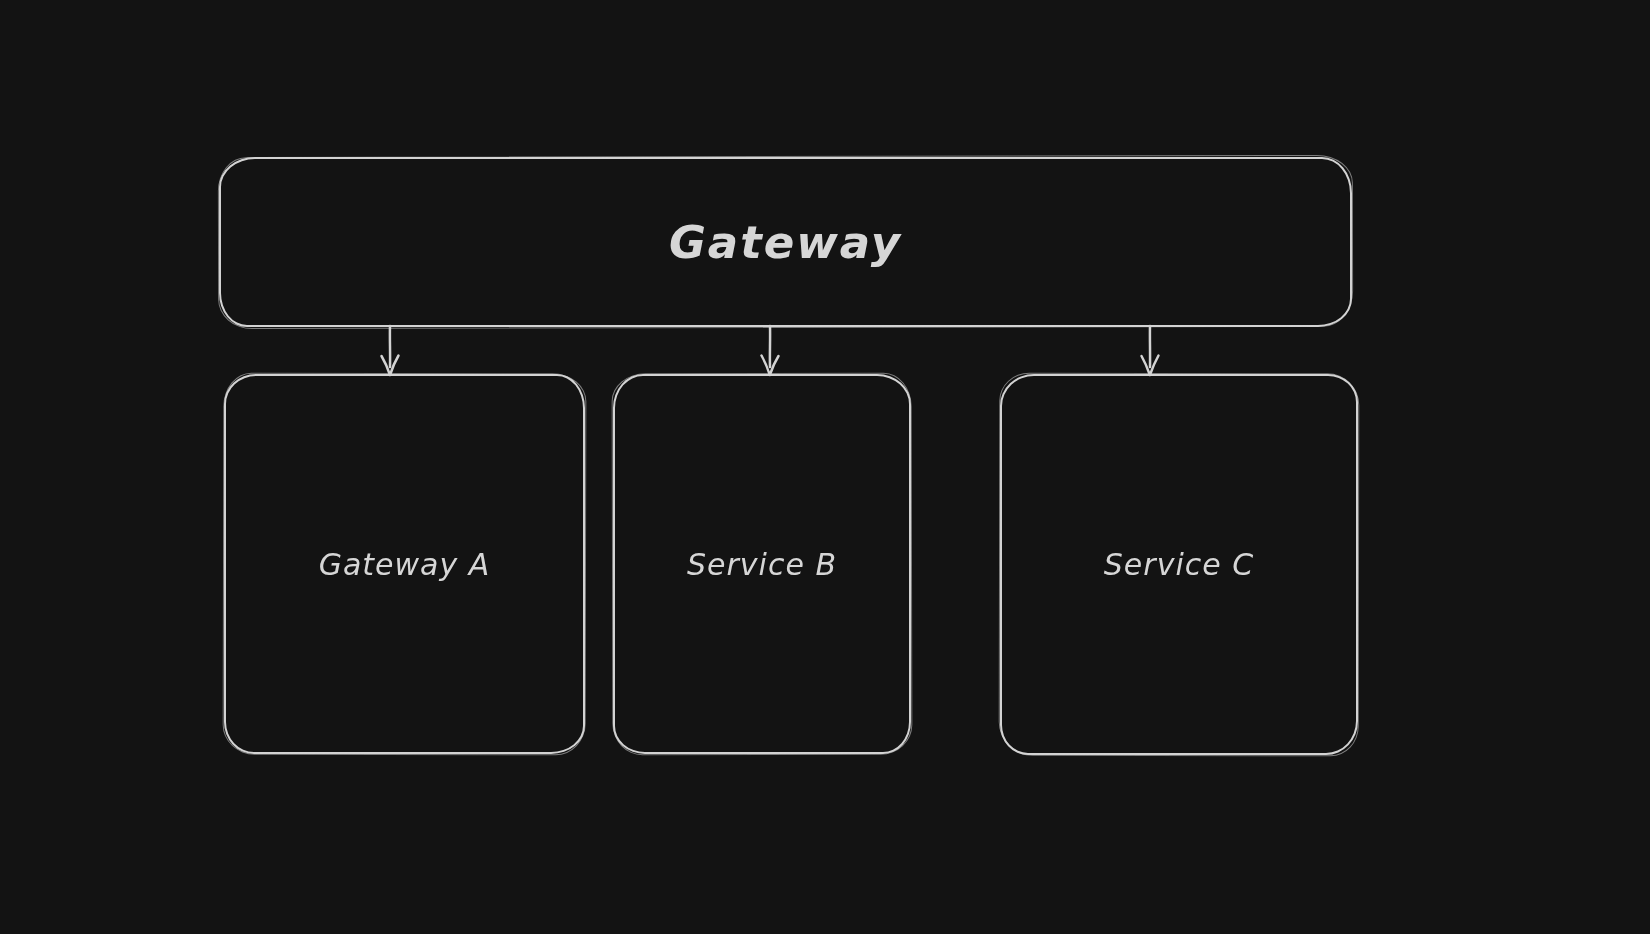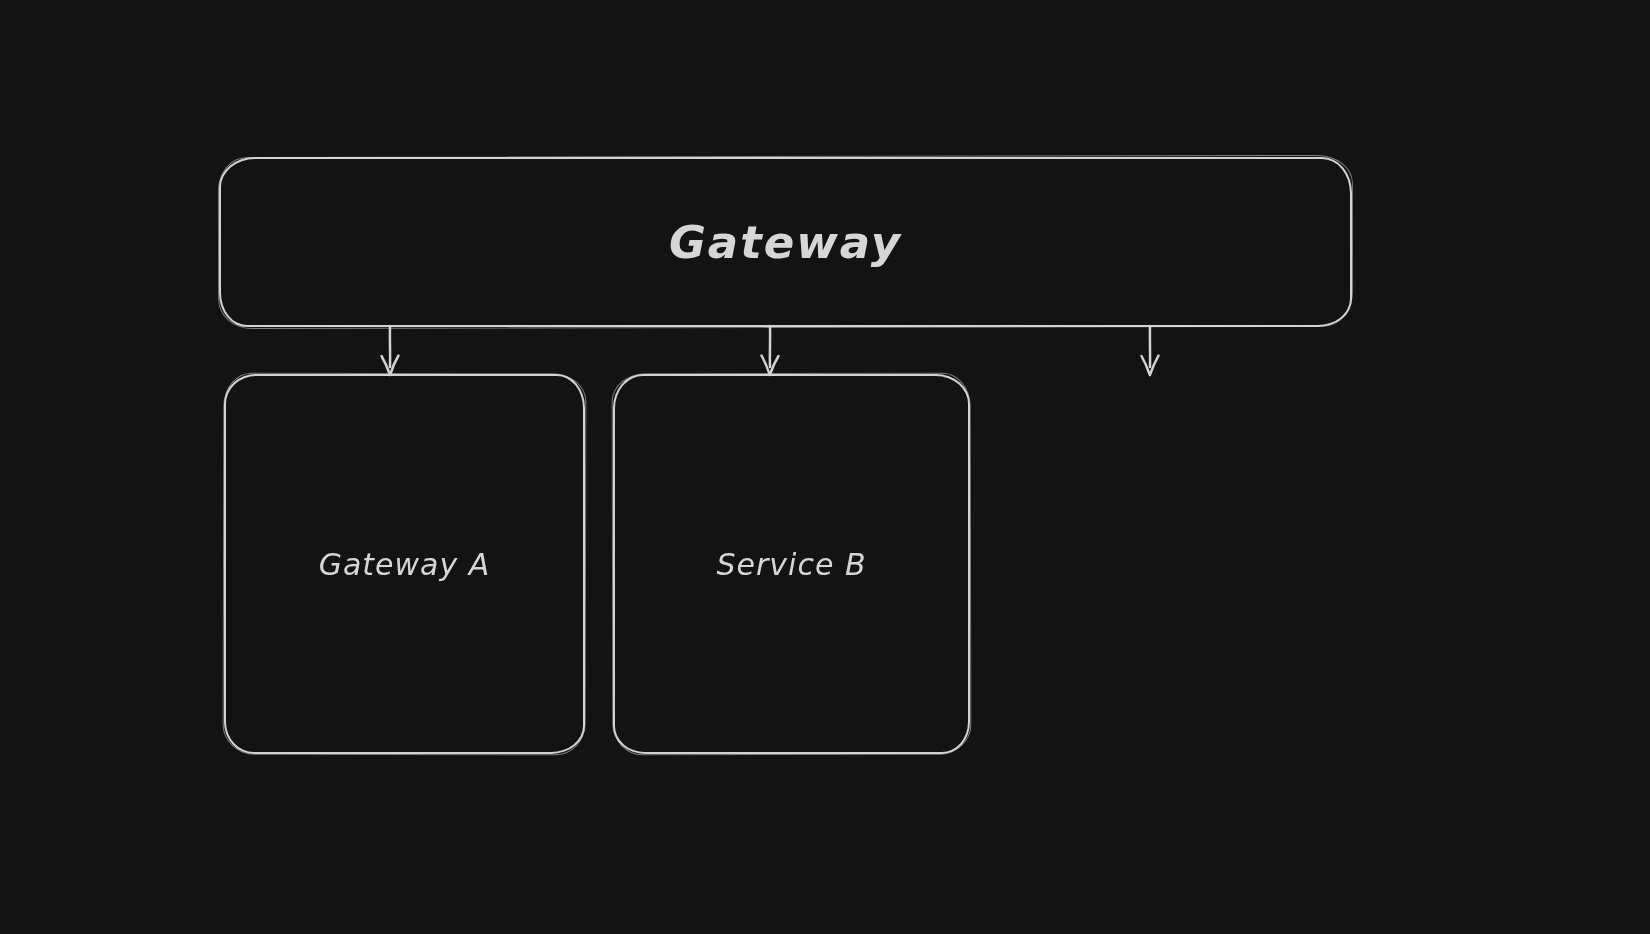--- a/index.html
+++ b/index.html
@@ -44,21 +44,21 @@
   }
   .node-service-a {
     left: 224px; top: 374px; width: 361px; height: 380px;
     border-radius: 32px 28px 34px 30px / 30px 34px 28px 32px;
   }
   .node-service-a::before {
     border-radius: 28px 34px 30px 32px / 34px 28px 32px 30px;
     transform: rotate(0.12deg);
   }
   .node-service-b {
-    left: 613px; top: 374px; width: 357px; height: 380px;
+    left: 613px; top: 374px; width: 298px; height: 380px;
     border-radius: 30px 34px 28px 32px / 34px 30px 32px 28px;
     align-items: center;
   }
   .node-service-b::before {
     border-radius: 34px 28px 32px 30px / 28px 34px 30px 32px;
     transform: rotate(-0.12deg);
   }
   .node-service-c {
     left: 1000px; top: 374px; width: 358px; height: 381px;
     border-radius: 34px 30px 32px 28px / 32px 28px 34px 30px;
@@ -128,14 +128,17 @@
   </svg>
 
   <div class="node node-service-a">
     <span class="label label-md">Gateway A</span>
   </div>
 
   <div class="node node-service-b">
     <span class="label label-md">Service B</span>
   </div>
 
+  <div class="node node-service-c">
+    <span class="label label-md">Service C</span>
+  </div>
 
 </div>
 
 </body></html>

